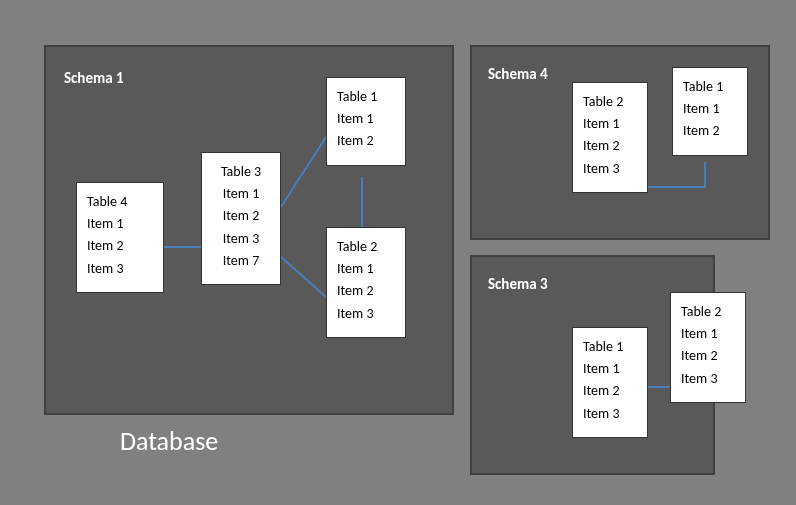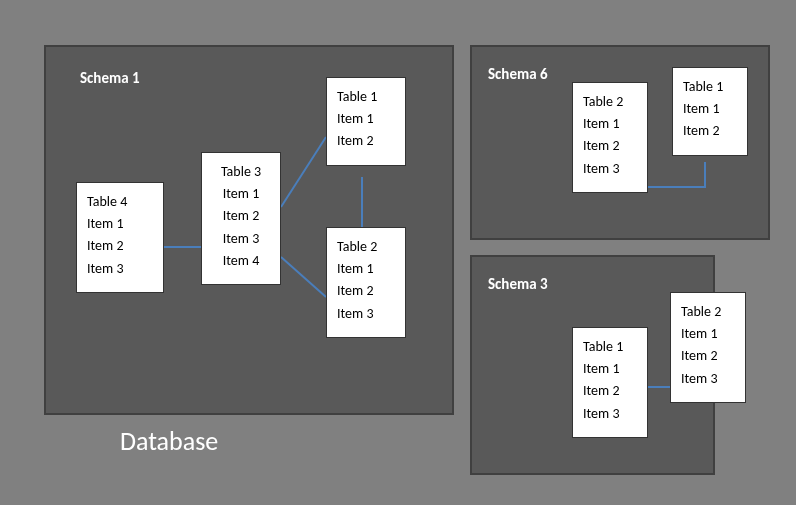--- a/index.html
+++ b/index.html
@@ -42,62 +42,62 @@
   svg.lines {
     position: absolute;
     left: 0; top: 0;
     pointer-events: none;
   }
 </style>
 </head>
 <body>
 
 <div class="schema" style="left:44px; top:45px; width:410px; height:370px;">
-  <div class="schema-label" style="left:18px; top:22px;margin-left:16px;">Schema 1</div>
+  <div class="schema-label" style="left:18px; top:22px;">Schema 1</div>
 
   <svg class="lines" width="410" height="370">
     <line x1="110" y1="200" x2="155" y2="200" stroke="#4A7EBB" stroke-width="2"></line>
     <line x1="235" y1="160" x2="280" y2="90" stroke="#4A7EBB" stroke-width="2"></line>
     <line x1="235" y1="210" x2="280" y2="250" stroke="#4A7EBB" stroke-width="2"></line>
     <line x1="316" y1="130" x2="316" y2="180" stroke="#4A7EBB" stroke-width="2"></line>
   </svg>
 
   <div class="table" style="left:30px; top:135px; width:88px;">
     <div>Table 4</div>
     <div>Item 1</div>
     <div>Item 2</div>
     <div>Item 3</div>
   </div>
 
   <div class="table" style="left:155px; top:105px; width:80px;text-align:center;">
     <div>Table 3</div>
     <div>Item 1</div>
     <div>Item 2</div>
     <div>Item 3</div>
-    <div>Item 4</div>
+    <div>Item 7</div>
   </div>
 
   <div class="table" style="left:280px; top:30px; width:80px;">
     <div>Table 1</div>
     <div>Item 1</div>
     <div>Item 2</div>
   </div>
 
   <div class="table" style="left:280px; top:180px; width:80px;">
     <div>Table 2</div>
     <div>Item 1</div>
     <div>Item 2</div>
     <div>Item 3</div>
   </div>
 </div>
 
 <div class="db-label" style="left:120px; top:425px;">Database</div>
 
 <div class="schema" style="left:470px; top:45px; width:300px; height:195px;">
-  <div class="schema-label" style="left:16px; top:18px;">Schema 6</div>
+  <div class="schema-label" style="left:16px; top:18px;">Schema 4</div>
 
   <svg class="lines" width="300" height="195">
     <polyline points="175,140 233,140 233,115" fill="none" stroke="#4A7EBB" stroke-width="2"></polyline>
   </svg>
 
   <div class="table" style="left:100px; top:35px; width:76px;">
     <div>Table 2</div>
     <div>Item 1</div>
     <div>Item 2</div>
     <div>Item 3</div>

